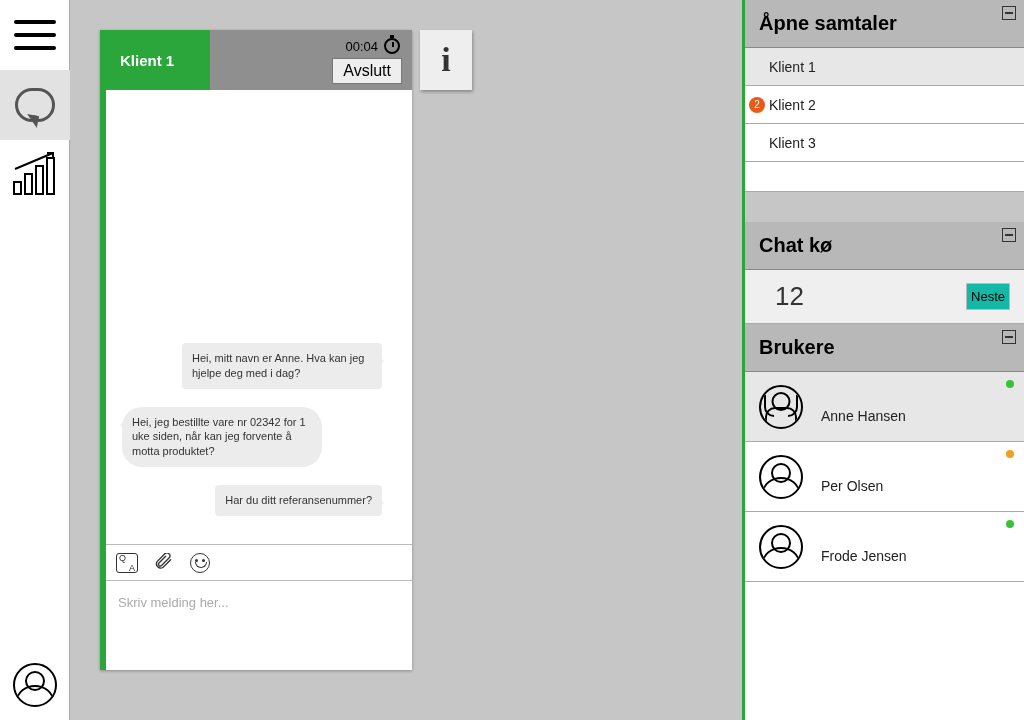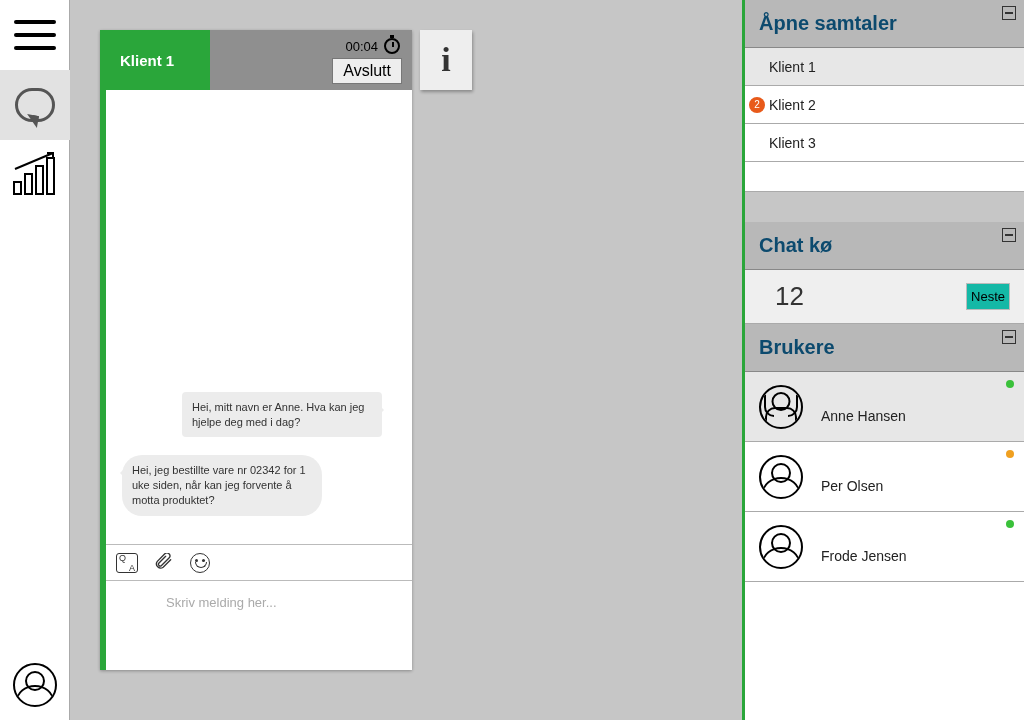--- a/index.html
+++ b/index.html
@@ -50,27 +50,27 @@
 .compose-tools { border-top:1px solid #bbb; height:36px; display:flex; align-items:center; gap:16px; padding:0 10px; color:#333; }
 .tool { cursor:pointer; display:flex; align-items:center; }
 .translate-ico { width:22px; height:20px; border:1.5px solid #333; border-radius:3px; position:relative; }
 .translate-ico:before { content:"Q"; position:absolute; top:-1px; left:2px; font-size:9px; }
 .translate-ico:after  { content:"A"; position:absolute; bottom:-1px; right:2px; font-size:9px; }
 .clip-ico svg { width:20px; height:20px; }
 .smile-ico { width:20px; height:20px; border:1.8px solid #333; border-radius:50%; position:relative; }
 .smile-ico:before { content:""; position:absolute; top:5px; left:4px; width:3px; height:3px; background:#333; border-radius:50%; box-shadow:7px 0 0 #333; }
 .smile-ico:after { content:""; position:absolute; bottom:4px; left:4px; width:10px; height:5px; border:1.5px solid #333; border-top:none; border-radius:0 0 10px 10px; }
 
-.compose-input { border-top:1px solid #bbb; height:90px;padding-left:48px; }
+.compose-input { border-top:1px solid #bbb; height:90px; }
 .compose-input textarea { width:100%; height:100%; border:none; resize:none; padding:14px 12px; font-size:13px; color:#555; outline:none; }
 .compose-input textarea::placeholder { color:#aaa; }
 
 
 .right { width:282px; border-left:3px solid #2aa63a; background:#fff; display:flex; flex-direction:column; }
-.panel-head { background:#b8b8b8; height:48px; display:flex; align-items:center; padding:0 14px; font-size:20px; font-weight:bold; color:#0c4a6e; position:relative; border-bottom:1px solid #888;}
+.panel-head { background:#b8b8b8; height:48px; display:flex; align-items:center; padding:0 14px; font-size:20px; font-weight:bold; color:#000000; position:relative; border-bottom:1px solid #888;}
 .collapse { position:absolute; top:6px; right:8px; width:14px; height:14px; border:1.5px solid #333; cursor:pointer; }
 .collapse:after { content:""; position:absolute; top:5px; left:2px; width:8px; height:2px; background:#333; }
 
 .conv-list .row { height:38px; border-bottom:1px solid #aaa; display:flex; align-items:center; padding-left:24px; font-size:14px; color:#222; cursor:pointer; position:relative; }
 .conv-list .row.selected { background:#e7e7e7; }
 .badge { position:absolute; left:4px; width:16px; height:16px; background:#e85a1a; color:#fff; border-radius:50%; font-size:10px; display:flex; align-items:center; justify-content:center; }
 
 .queue-body { height:54px; background:#efefef; border-bottom:1px solid #aaa; display:flex; align-items:center; justify-content:space-between; padding:0 14px 0 30px; }
 .queue-count { font-size:26px; color:#333; }
 .next-btn { background:#14b8a6; border:1px solid #bbb; padding:5px 4px; font-size:13px; cursor:pointer; }
@@ -135,20 +135,21 @@
             <span>00:04</span>
             <span class="stopwatch"></span>
           </div>
           <button class="end-btn">Avslutt</button>
         </div>
       </div>
 
       <div class="chat-body" id="chat-body">
           <div class="msg agent">Hei, mitt navn er Anne. Hva kan jeg hjelpe deg med i dag?</div>
           <div class="msg client">Hei, jeg bestillte vare nr 02342 for 1 uke siden, når kan jeg forvente å motta produktet?</div>
+          <div class="msg agent">Har du ditt referansenummer?</div>
         </div>
 
       <div class="compose-tools">
         <span class="tool">
             <span class="translate-ico"></span>
           </span>
         <span class="tool clip-ico">
           <svg viewBox="0 0 24 24">
               <path d="M20 8l-9 9a5 5 0 01-7-7l9-9a3.5 3.5 0 015 5l-9 9a2 2 0 01-3-3l8-8" stroke="#333" stroke-width="1.6" fill="none" stroke-linecap="round"></path>
             </svg>

